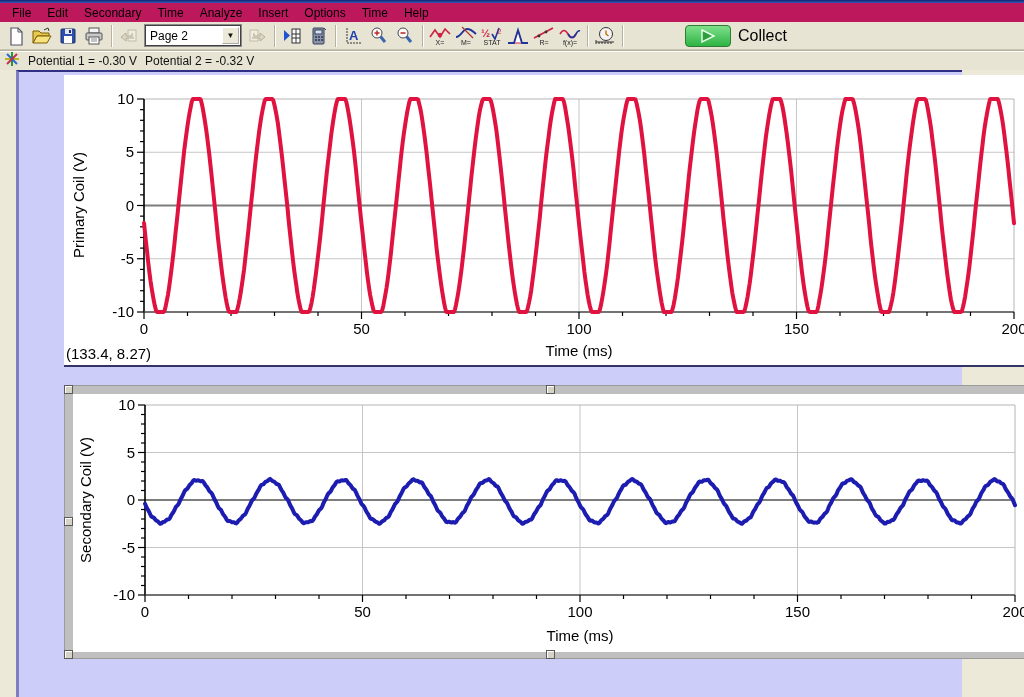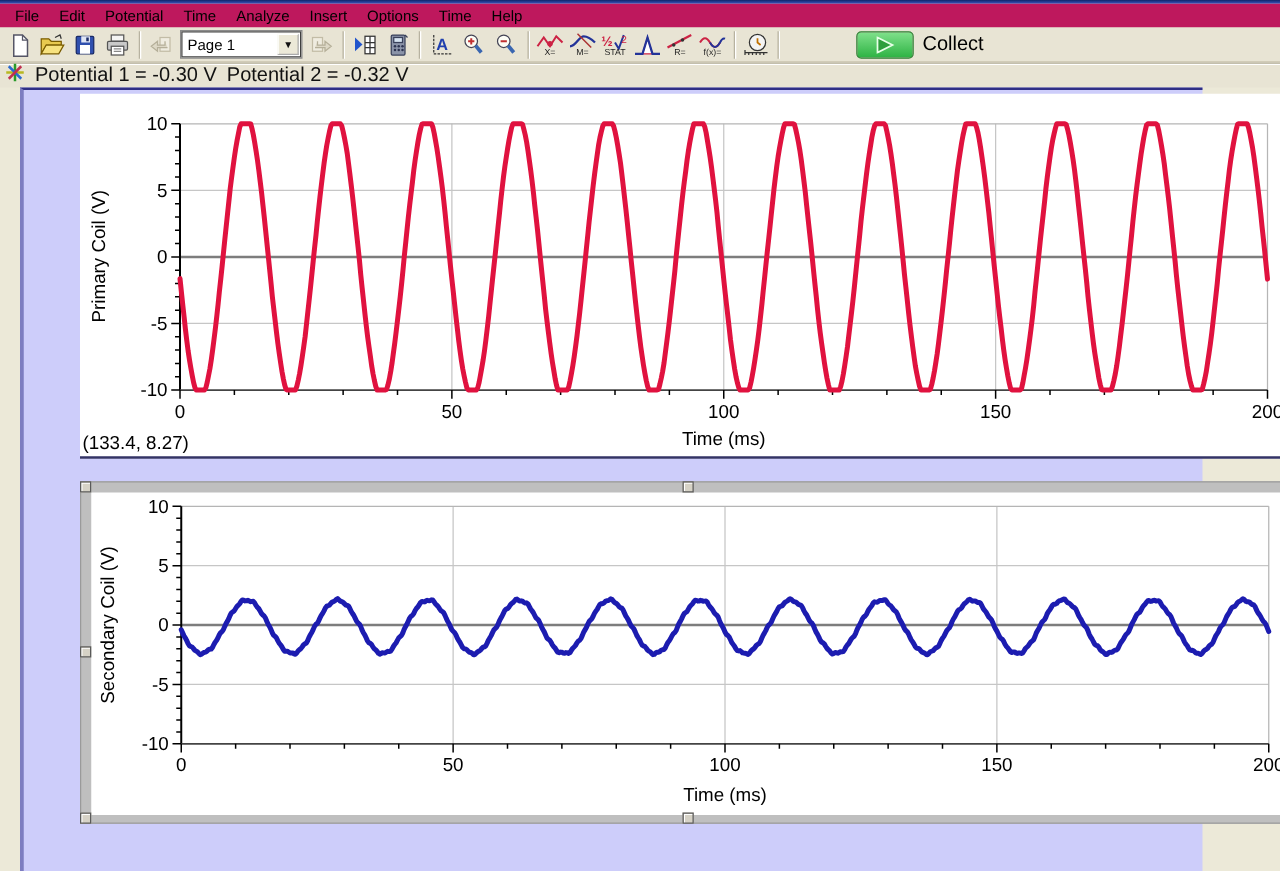--- a/index.html
+++ b/index.html
@@ -32,21 +32,21 @@
     border:1px outset #fff; font-size:8px; display:flex; align-items:center;
     justify-content:center; color:#111; }
   .collect-wrap { display:flex; align-items:center; margin-left:58px; }
   .collect-btn { width:46px; height:22px; border:1px solid #2e7d32;
     border-radius:4px; background:linear-gradient(#7fe08a,#2eb344);
     display:flex; align-items:center; justify-content:center; }
   .collect-label { font-size:16px; margin-left:7px; color:#000; }
 
   .statusbar { position:absolute; left:0; top:50px; width:1024px; height:20px;
     background:#e8e4d4; border-top:1px solid #b7b2a0; box-shadow:inset 0 1px 0 #fff;
-    display:flex; align-items:center; font-size:16px; color:#111; padding-left:4px; }
+    display:flex; align-items:center; font-size:12px; color:#111; padding-left:4px; }
   .statusbar .readout { margin-left:8px; }
 
   .content { position:absolute; left:16px; top:70px; width:946px; height:627px;
     background:#cdcdfa; border-top:2px solid #2f2f86; border-left:3px solid #7d7dc0; }
 
   .graph1-panel { position:absolute; left:45px; top:3px; width:972px; height:292px;
     background:#fff; border-right:2px solid #333366; border-bottom:2px solid #333366; }
 
   .graph2-object { position:absolute; left:45px; top:313px; width:972px; height:274px;
     background:#bfbfbf; border:1px solid #9a9a9a; }
@@ -61,21 +61,21 @@
 </head>
 <body>
 
 <div id="app">
 
   <div class="top-edge"></div>
 
   <div class="menubar">
     <span class="menu-item">File</span>
     <span class="menu-item">Edit</span>
-    <span class="menu-item">Potential</span>
+    <span class="menu-item">Secondary</span>
     <span class="menu-item">Time</span>
     <span class="menu-item">Analyze</span>
     <span class="menu-item">Insert</span>
     <span class="menu-item">Options</span>
     <span class="menu-item">Time</span>
     <span class="menu-item">Help</span>
   </div>
 
   <div class="toolbar">
     <div class="tb-btn">
@@ -119,21 +119,21 @@
     <div class="tb-sep"></div>
     <div class="tb-btn">
       <span>
           <svg width="20" height="20">
             <rect x="9" y="4" width="8" height="11" fill="#efece0" stroke="#c2bca6"></rect>
             <path d="M13 7v3h-6V7l-5 4 5 4v-3h8" fill="#ddd8c6" stroke="#b5af99"></path>
           </svg>
         </span>
     </div>
     <div class="page-combo">
-      <span class="val">Page 1</span>
+      <span class="val">Page 2</span>
       <span class="dd">▼</span>
     </div>
     <div class="tb-btn">
       <span>
           <svg width="20" height="20">
             <rect x="3" y="4" width="8" height="11" fill="#efece0" stroke="#c2bca6"></rect>
             <path d="M7 7v3h6V7l5 4-5 4v-3H5" fill="#ddd8c6" stroke="#b5af99"></path>
           </svg>
         </span>
     </div>

